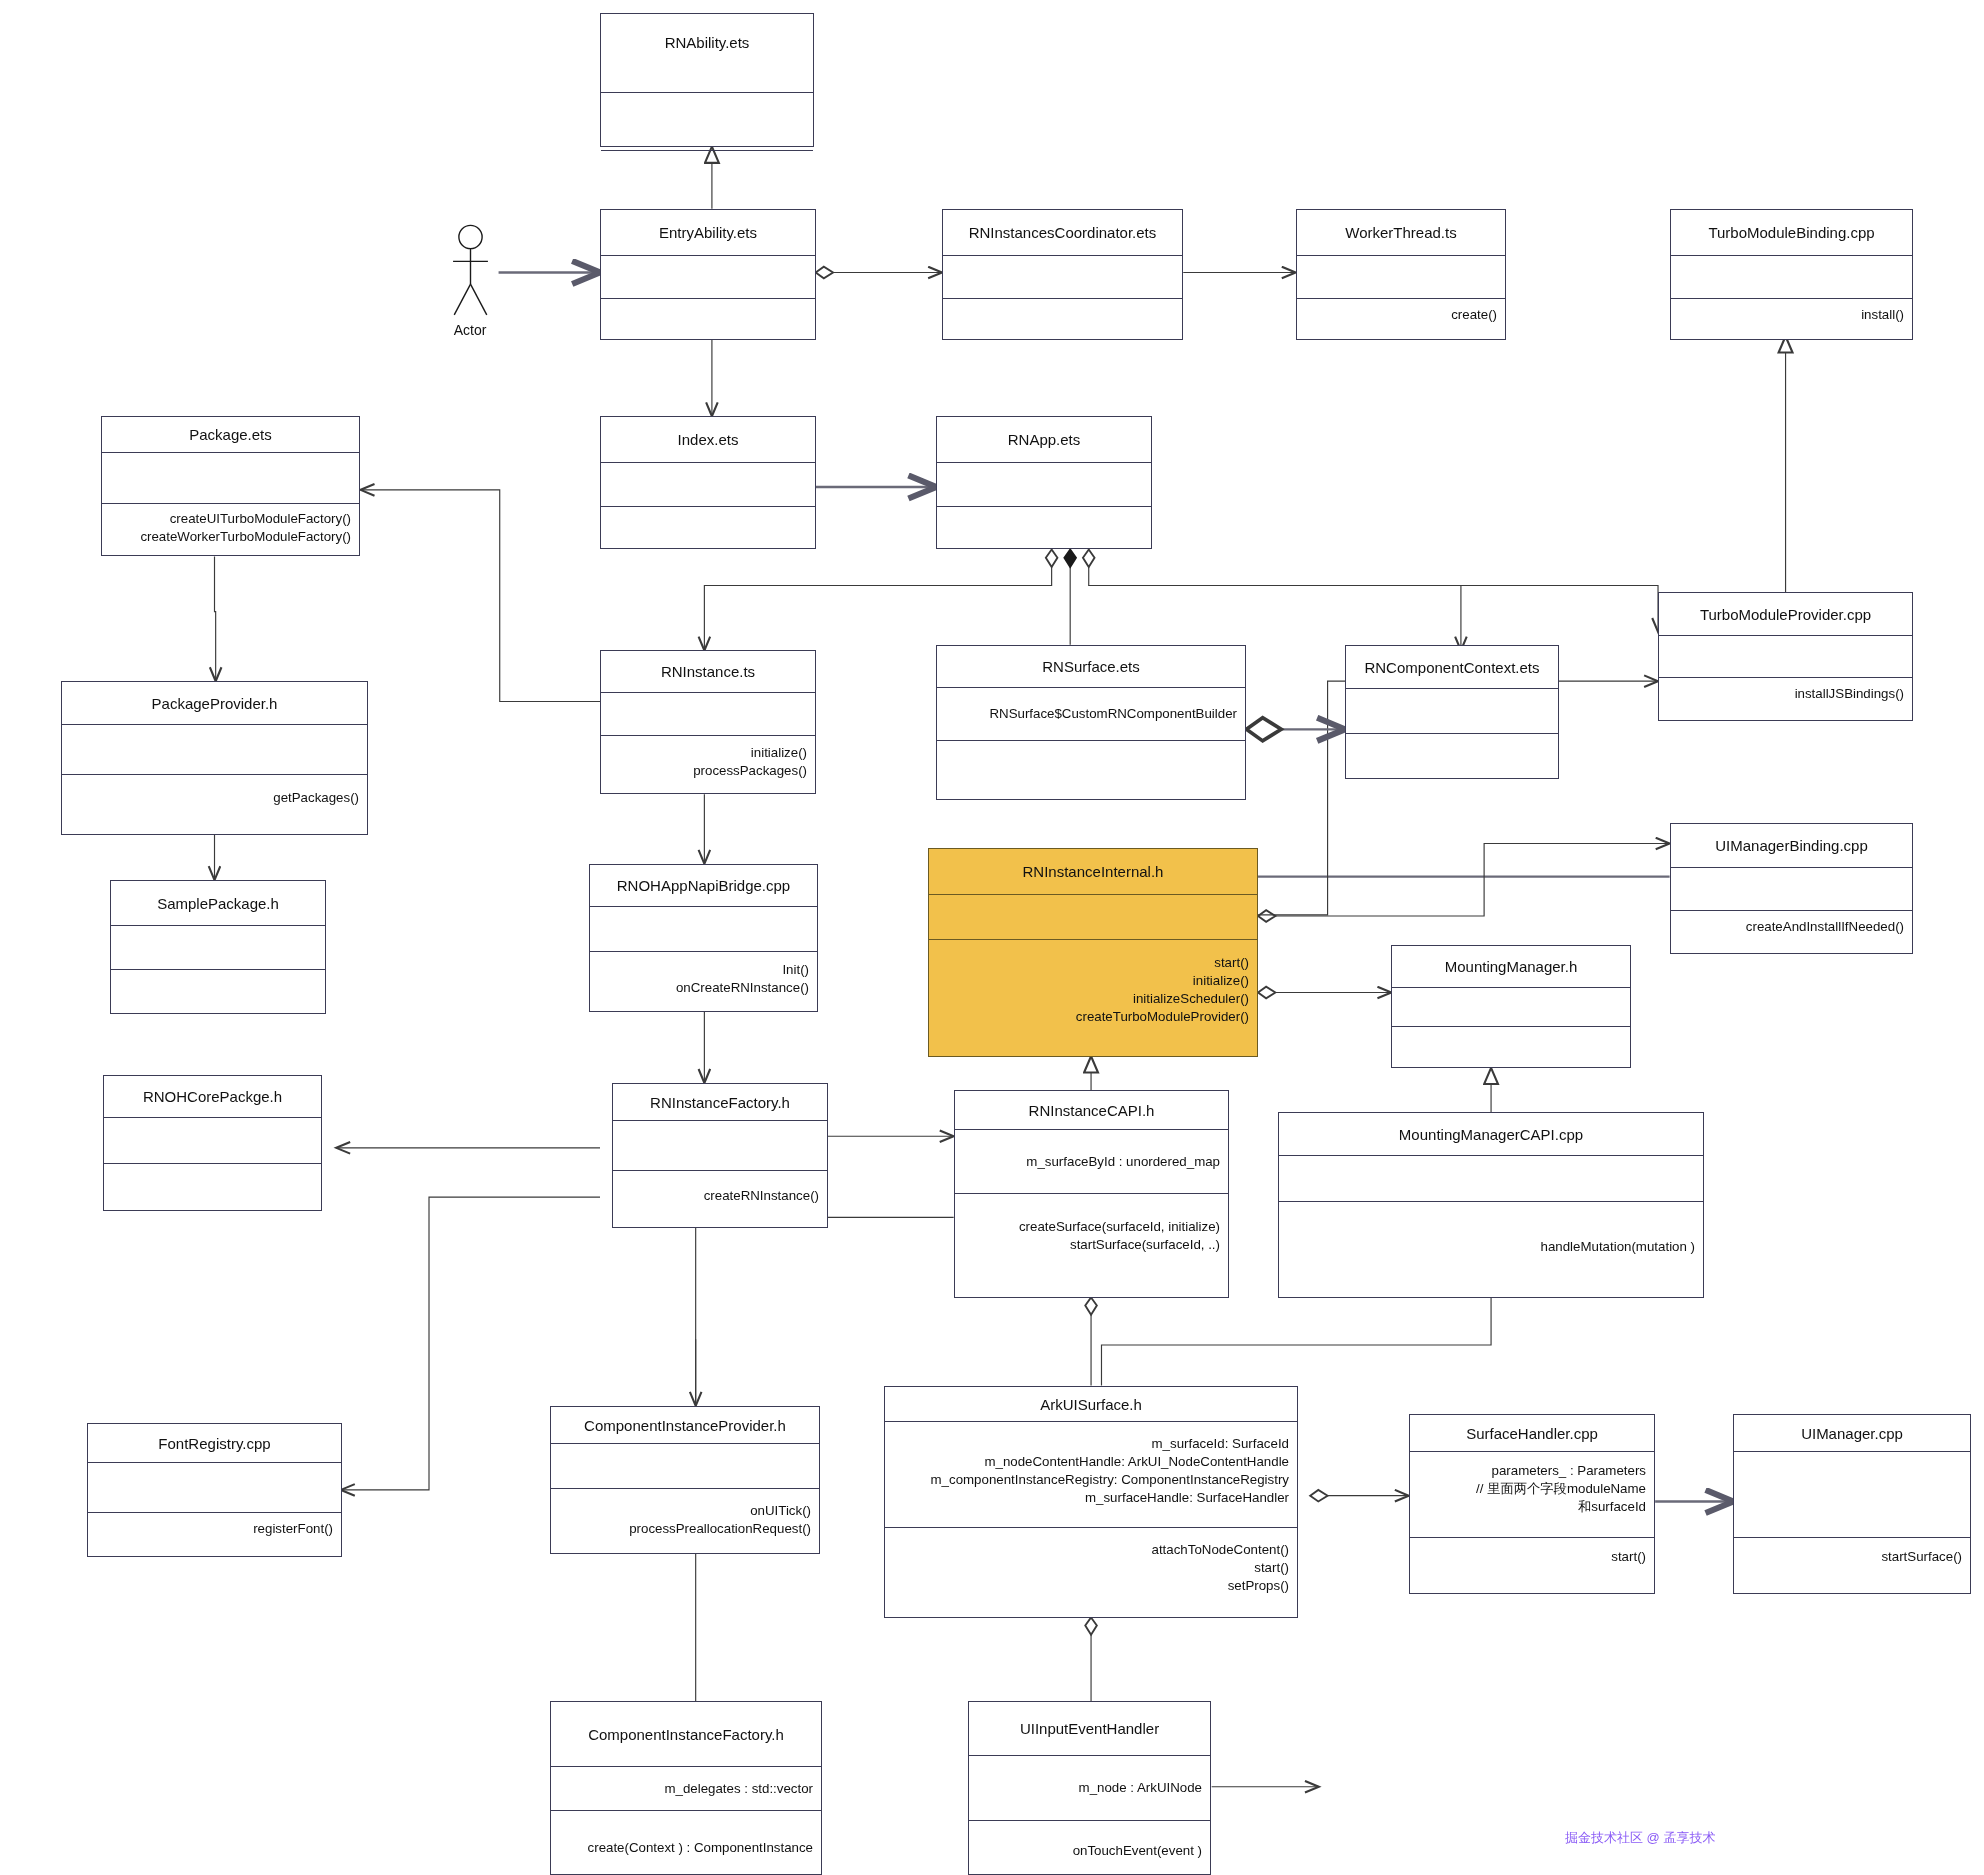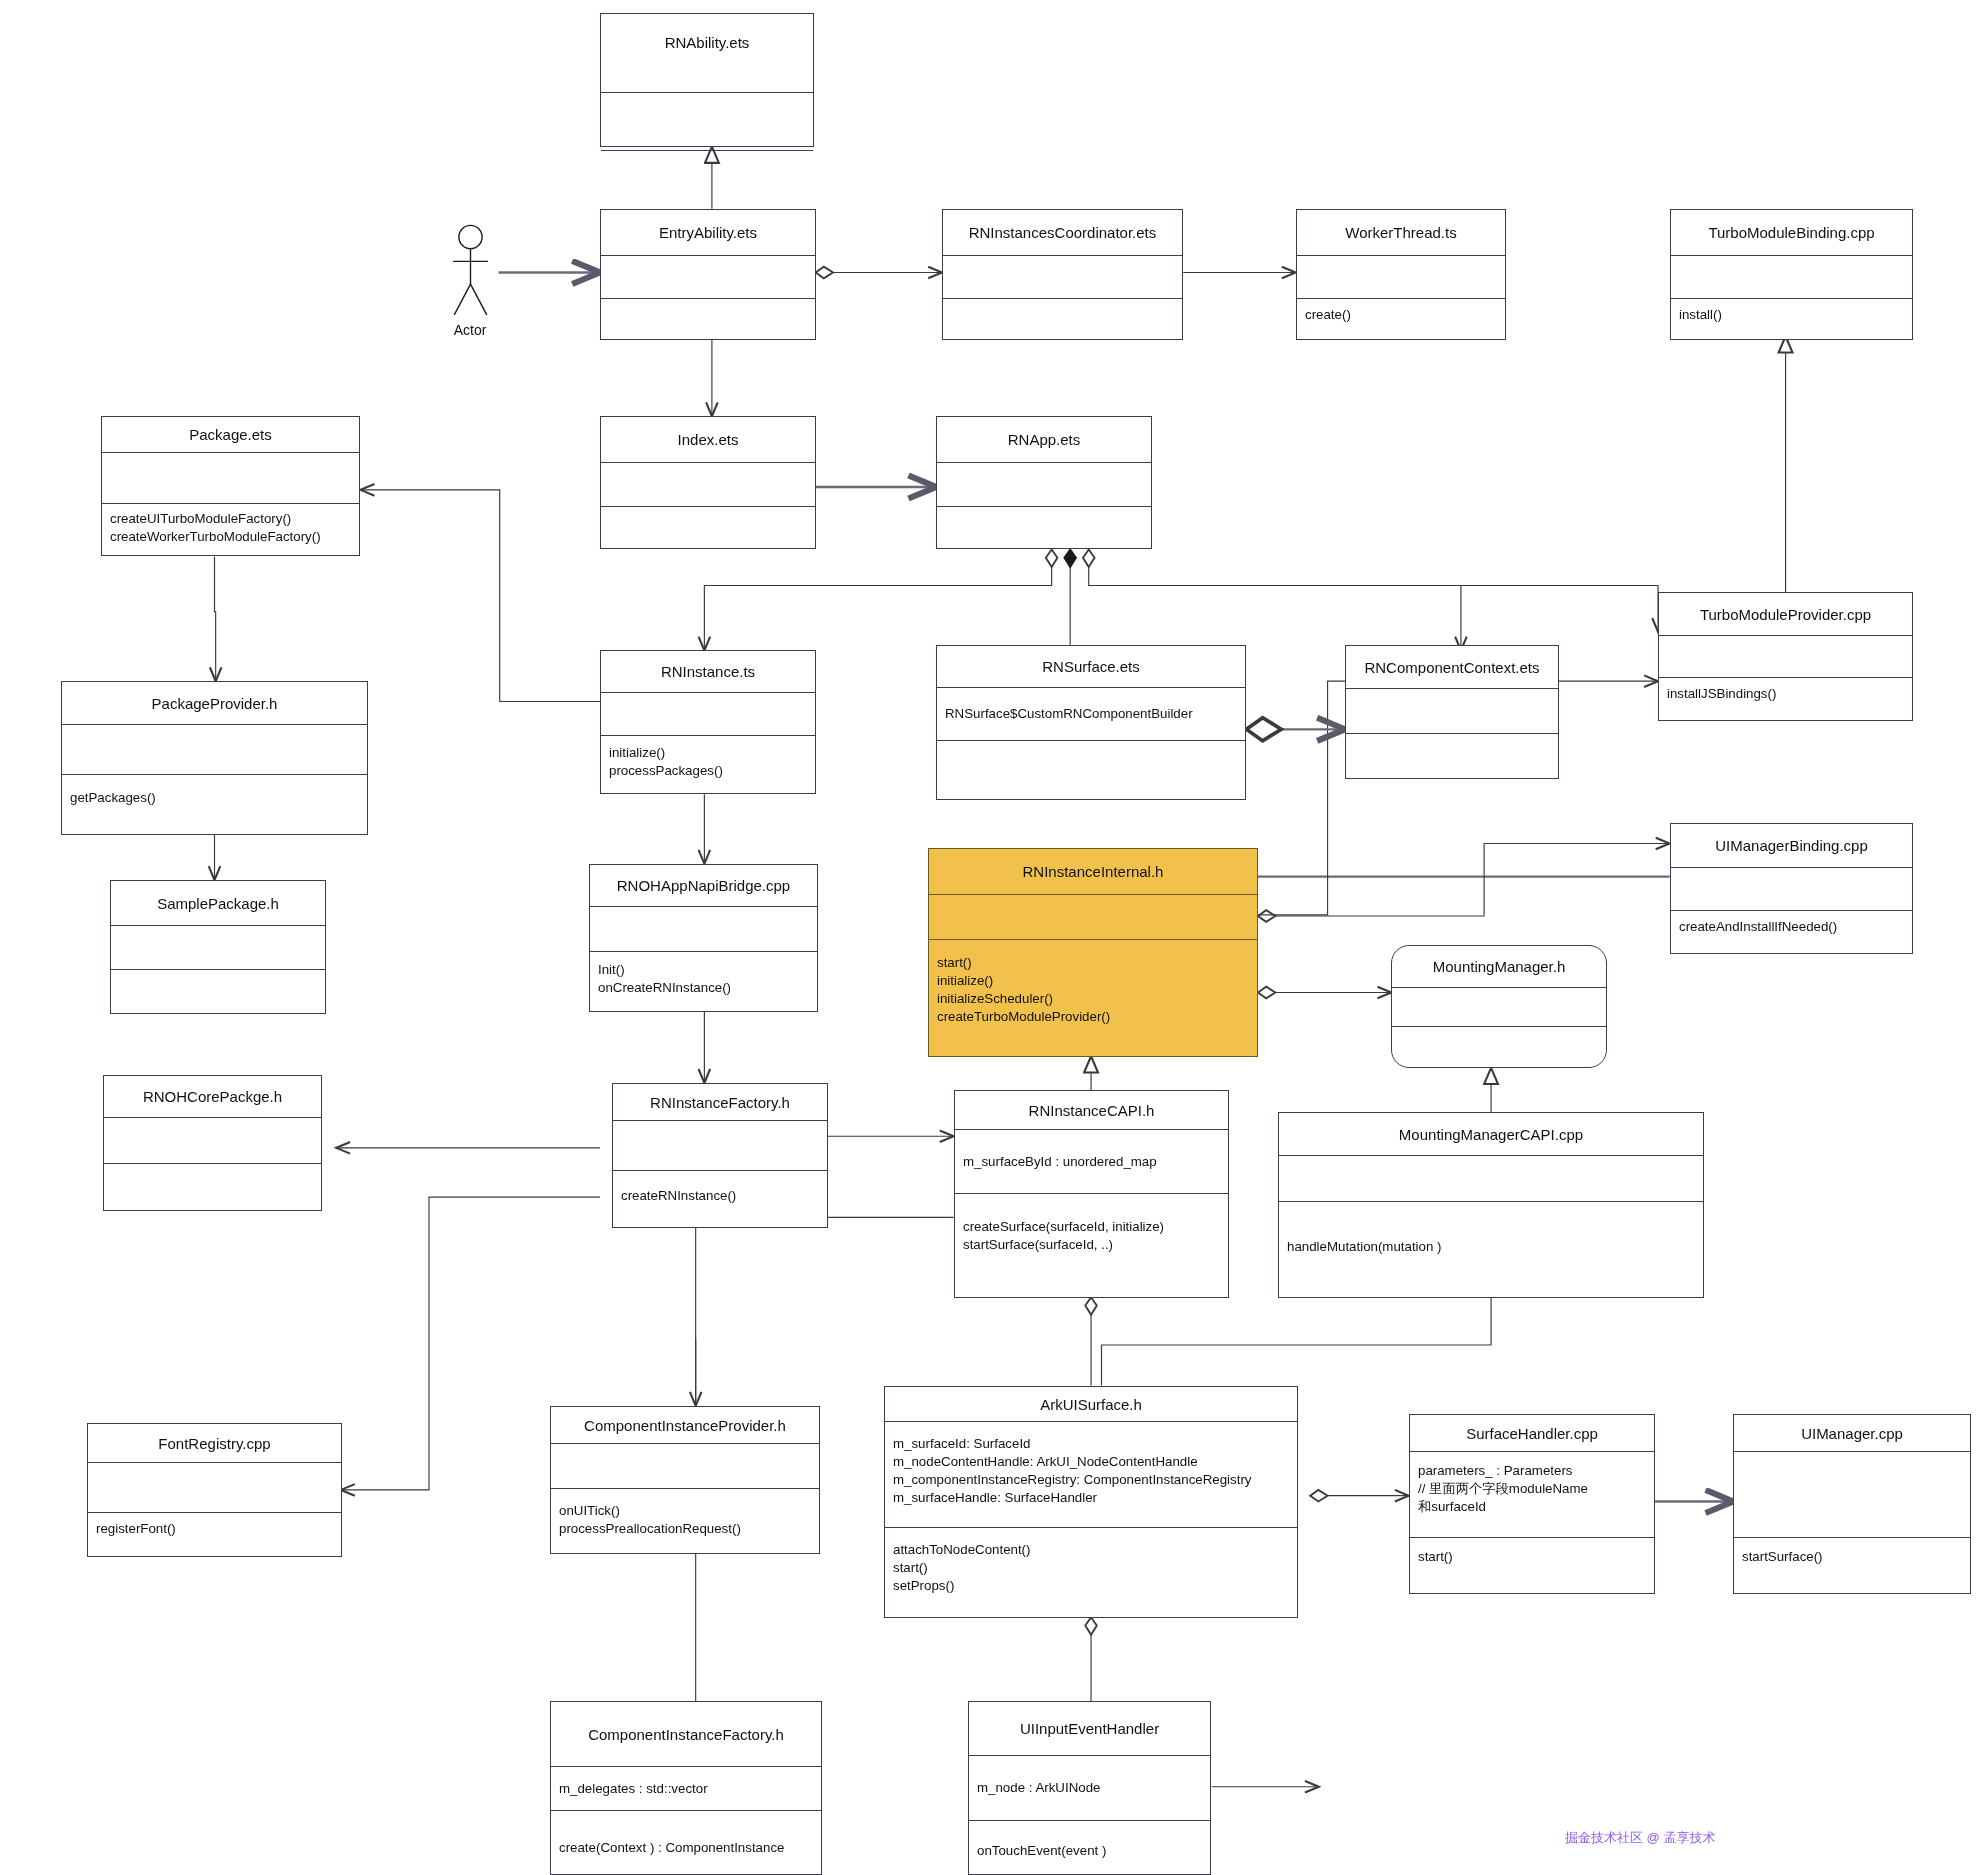--- a/index.html
+++ b/index.html
@@ -48,21 +48,21 @@
     line-height: 1.35;
     flex: none;
     overflow: hidden;
   }
   .cls-attrs.mid-center {
     display: flex;
     flex-direction: column;
     justify-content: center;
     padding-top: 2.3px;
   }
-  .row { white-space: nowrap; }
+  .row { white-space: nowrap; text-align: right; }
   svg.links {
     position: absolute;
     left: 0; top: 0;
     width: 1985px;
     height: 1876px;
     pointer-events: none;
   }
   .actor-wrap {
     position: absolute;
     text-align: center;
@@ -307,21 +307,21 @@
   </div>
 
   <div class="uml-class" style="left:1670px; top:823px; width:243px; height:131px;">
     <div class="cls-name" style="height:43px;">UIManagerBinding.cpp</div>
     <div class="cls-attrs" style="height:43px;"></div>
     <div class="cls-ops" style="height:45px;">
       <div class="row">createAndInstallIfNeeded()</div>
     </div>
   </div>
 
-  <div class="uml-class" style="left:1391px; top:945px; width:216px; height:123px;border-radius:18px;">
+  <div class="uml-class" style="left:1391px; top:945px; width:240px; height:123px;">
     <div class="cls-name" style="height:41px;">MountingManager.h</div>
     <div class="cls-attrs" style="height:39px;"></div>
     <div class="cls-ops" style="height:41px;"></div>
   </div>
 
   <div class="uml-class" style="left:103px; top:1075px; width:219px; height:136px;">
     <div class="cls-name" style="height:41px;">RNOHCorePackge.h</div>
     <div class="cls-attrs" style="height:46px;"></div>
     <div class="cls-ops" style="height:46px;"></div>
   </div>

